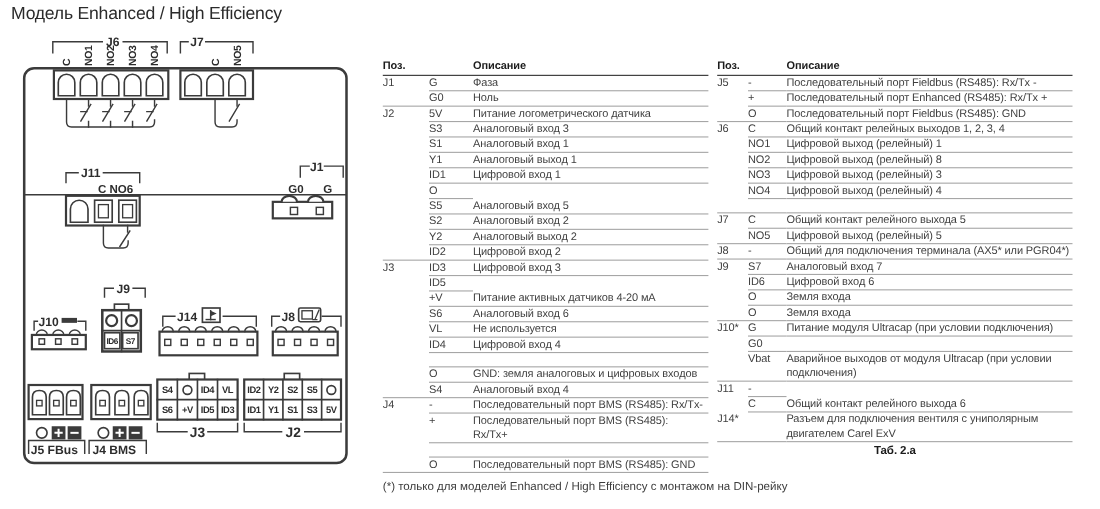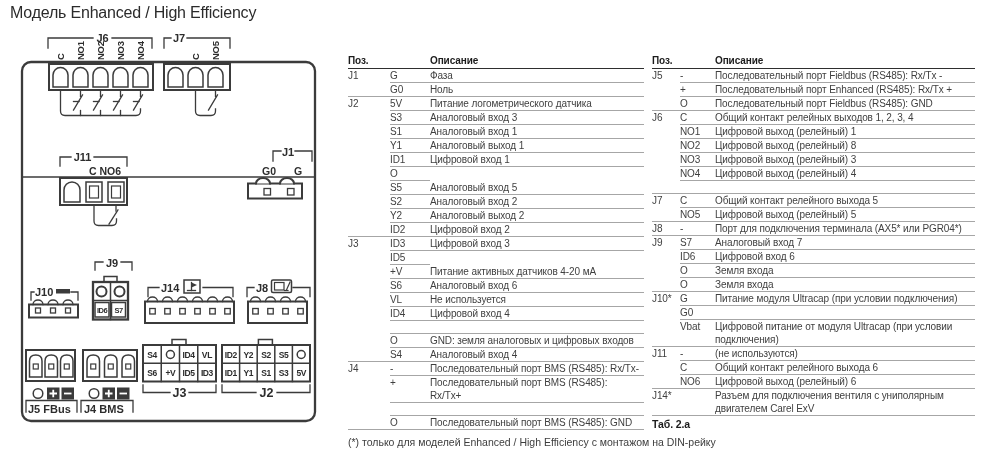--- a/index.html
+++ b/index.html
@@ -22,21 +22,21 @@
   text{font-family:"Liberation Sans",sans-serif;font-weight:700;fill:#2d2d2d;}
   .tl{font-size:11px;} .tbig{font-size:12.5px;} .tpin{font-size:9.5px;letter-spacing:-0.3px;}
   .tmid{font-size:10.5px;} .tcell{font-size:8.5px;letter-spacing:-0.4px;} .ttiny{font-size:7.5px;letter-spacing:-0.5px;}
   
   .ptable{position:absolute;font-size:10px;color:#3f3f3f;letter-spacing:-0.1px;}
   .trow{display:grid;grid-template-columns:var(--c1) var(--c2) 1fr;min-height:13px;line-height:13px;}
   .trow>span{border-bottom:1px solid #a6a6a6;padding-right:3px;}
   .trow:not(.full):not(.thead)>span.c0{border-bottom:none;}
   .thead{border-bottom:1.6px solid #2e2e2e;font-weight:700;color:#1c1c1c;min-height:14px;line-height:14px;}
   .thead>span{border-bottom:none;}
-  .tcap{text-align:left;font-weight:700;color:#1c1c1c;font-size:10.5px;margin-top:2px;}
+  .tcap{text-align:center;font-weight:700;color:#1c1c1c;font-size:10.5px;margin-top:2px;}
   .footnote{position:absolute;left:348px;top:436px;font-size:10.5px;color:#3d3d3d;}
 </style>
 </head>
 <body>
 
 <div class="title">Модель Enhanced / High Efficiency</div>
 
 <div class="diagram">
 <svg width="345" height="403" viewBox="0 28 345 403" xmlns="http://www.w3.org/2000/svg">
 
@@ -455,21 +455,21 @@
         <span class="c2">Общий контакт релейного выхода 5</span>
       </div>
       <div class="trow full">
         <span class="c0"></span>
         <span class="c1">NO5</span>
         <span class="c2">Цифровой выход (релейный) 5</span>
       </div>
       <div class="trow full">
         <span class="c0">J8</span>
         <span class="c1">-</span>
-        <span class="c2">Порт для подключения терминала (AX5* или PGR04*)</span>
+        <span class="c2">Общий для подключения терминала (AX5* или PGR04*)</span>
       </div>
       <div class="trow">
         <span class="c0">J9</span>
         <span class="c1">S7</span>
         <span class="c2">Аналоговый вход 7</span>
       </div>
       <div class="trow">
         <span class="c0"></span>
         <span class="c1">ID6</span>
         <span class="c2">Цифровой вход 6</span>
@@ -490,36 +490,30 @@
         <span class="c2">Питание модуля Ultracap (при условии подключения)</span>
       </div>
       <div class="trow">
         <span class="c0"></span>
         <span class="c1">G0</span>
         <span class="c2"></span>
       </div>
       <div class="trow full">
         <span class="c0"></span>
         <span class="c1">Vbat</span>
-        <span class="c2">Цифровой питание от модуля Ultracap (при условии подключения)</span>
+        <span class="c2">Аварийное выходов от модуля Ultracap (при условии подключения)</span>
       </div>
       <div class="trow">
         <span class="c0">J11</span>
         <span class="c1">-</span>
-        <span class="c2">(не используются)</span>
       </div>
       <div class="trow">
         <span class="c0"></span>
         <span class="c1">C</span>
         <span class="c2">Общий контакт релейного выхода 6</span>
-      </div>
-      <div class="trow full">
-        <span class="c0"></span>
-        <span class="c1">NO6</span>
-        <span class="c2">Цифровой выход (релейный) 6</span>
       </div>
       <div class="trow full">
         <span class="c0">J14*</span>
         <span class="c1"></span>
         <span class="c2">Разъем для подключения вентиля с униполярным двигателем Carel ExV</span>
       </div>
     </div>
   <div class="tcap">Таб. 2.a</div>
 </div>
 

